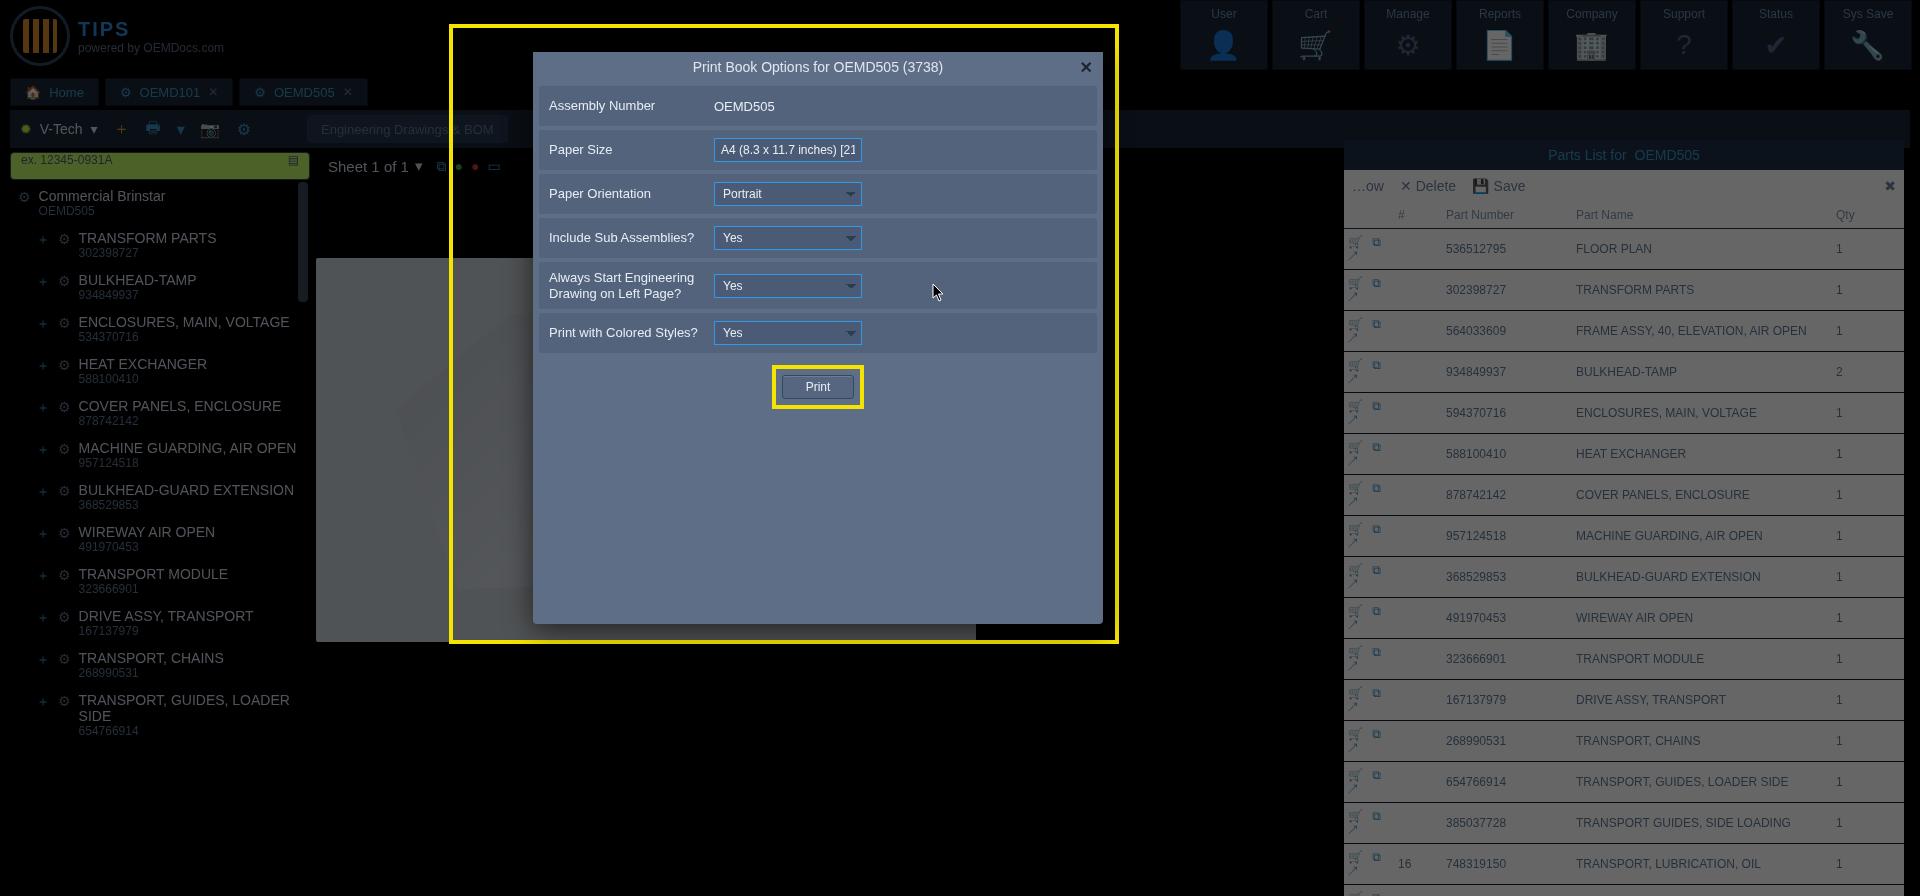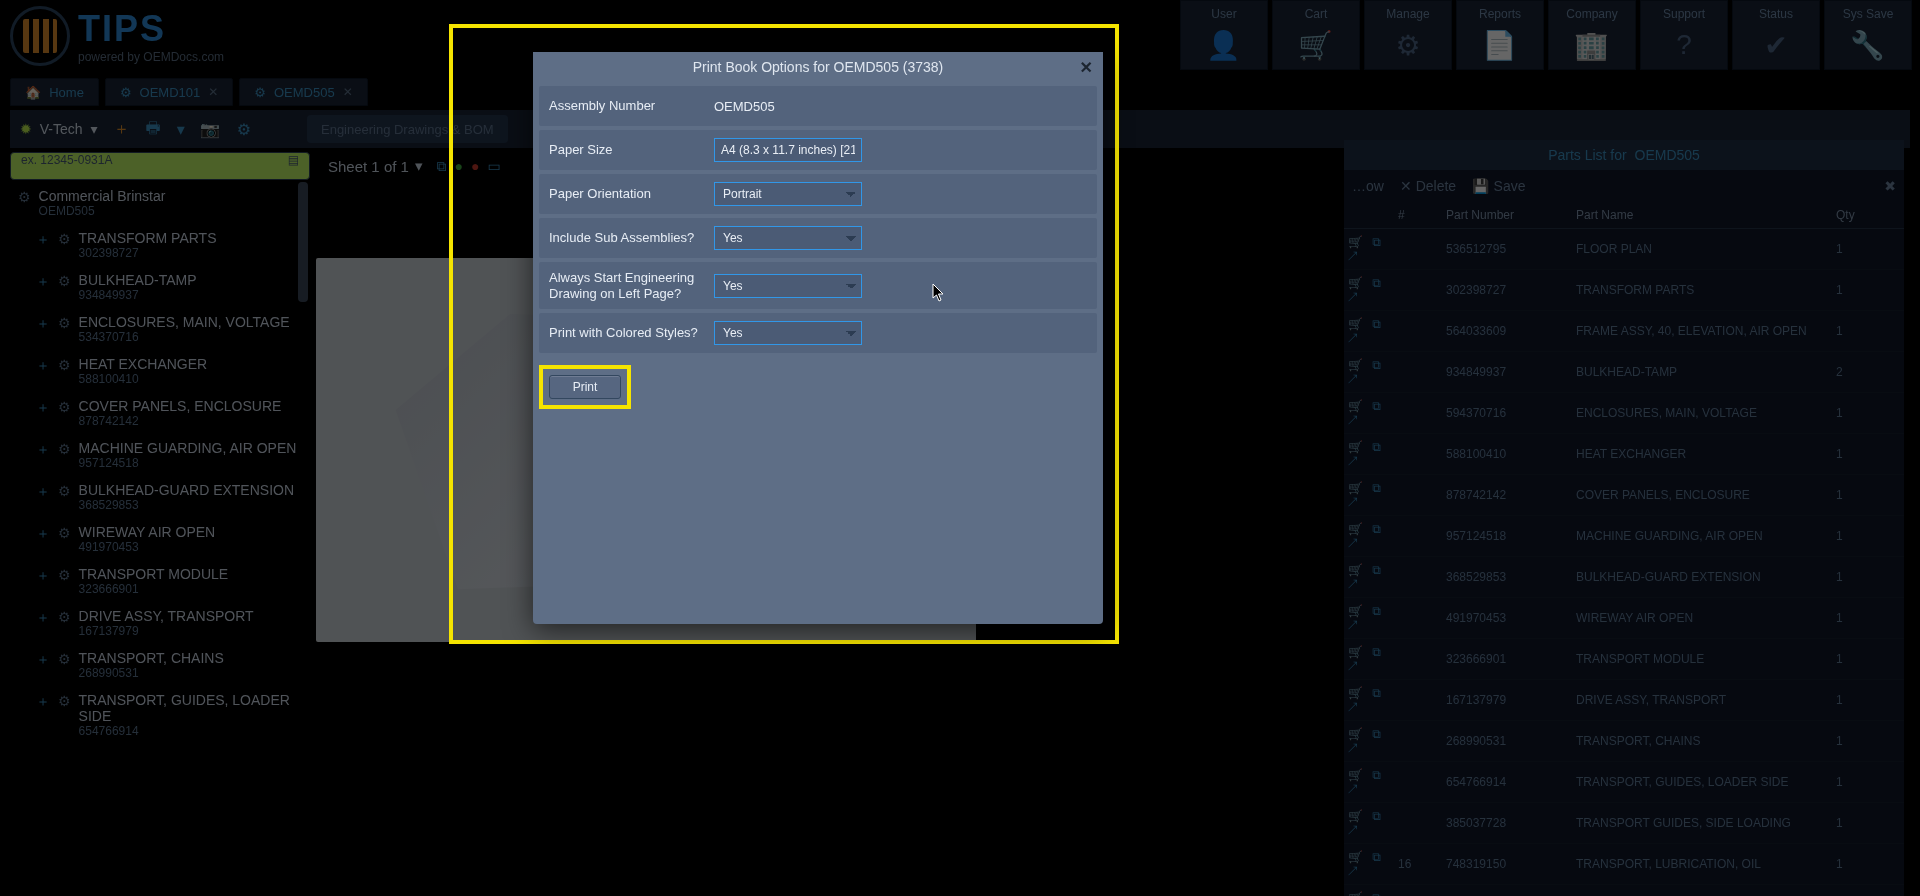--- a/index.html
+++ b/index.html
@@ -14,21 +14,21 @@
   display: flex; flex-direction: column; align-items: center; justify-content: flex-start;
   padding-top: 6px; gap: 6px; color: #6d88a8; font-size: 12px;
 }
 .topmenu-item .ti-icon { font-size: 28px; color: #4d6485; margin-top: 2px; }
 
 
 .logo { position: absolute; top: 6px; left: 10px; display: flex; align-items: center; gap: 8px; z-index: 0; }
 .logo-badge { width: 60px; height: 60px; border: 3px solid #2b4560; border-radius: 50%; position: relative; }
 .logo-badge::before { content: ""; position: absolute; inset: 10px; background: repeating-linear-gradient(90deg,#d98b2b 0 6px,transparent 6px 10px); border-radius: 2px; }
 .logo-text { display: flex; flex-direction: column; }
-.logo-text .t1 { color: #2f8bd6; font-size: 36px; font-weight: 700; letter-spacing: 2px; }
+.logo-text .t1 { color: #2f8bd6; font-size: 20px; font-weight: 700; letter-spacing: 2px; }
 .logo-text .t2 { color: #5a6d82; font-size: 12px; }
 
 
 .tabs { position: absolute; top: 78px; left: 10px; display: flex; gap: 6px; z-index: 0; }
 .tab {
   background: #1a2535; border: 1px solid #0d1826; height: 28px; padding: 0 14px;
   display: flex; align-items: center; gap: 8px; color: #3b8fc0; font-size: 13px;
   border-radius: 2px 2px 0 0;
 }
 .tab .home-ico { color: #d99030; }
@@ -73,21 +73,21 @@
 
 .drawing { position: absolute; top: 258px; left: 316px; width: 660px; height: 384px; background: #c9cfd5; z-index: 0; border-radius: 2px; }
 .drawing .machine {
   position: absolute; left: 38px; top: 24px; width: 520px; height: 320px;
   background: linear-gradient(135deg,#b5bcc5 0%, #d7dde4 60%, #aeb4bd 100%);
   clip-path: polygon(8% 40%, 30% 10%, 85% 12%, 98% 50%, 88% 92%, 20% 96%);
   opacity: .85;
 }
 
 
-.parts { position: absolute; top: 140px; right: 16px; width: 560px; bottom: 0; background: #0f172a; z-index: 0; }
+.parts { position: absolute; top: 140px; right: 16px; width: 560px; bottom: 0; background: #ffffff; z-index: 0; }
 .parts-title { background: #1f2f44; height: 30px; display: flex; align-items: center; justify-content: center; color: #3b8fc0; font-size: 14px; }
 .parts-toolbar { height: 32px; display: flex; align-items: center; padding: 0 8px; gap: 16px; color: #6b839e; font-size: 14px; }
 .parts-toolbar .act { display: flex; align-items: center; gap: 4px; }
 .parts-head, .parts-row { display: grid; grid-template-columns: 50px 48px 130px 260px 40px; align-items: center; font-size: 12px; color: #5f7a97; padding: 6px 4px; }
 .parts-head { color: #7e92aa; border-bottom: 1px solid #233446; }
 .parts-row { border-bottom: 1px solid #16202e; }
 .parts-row .icons { color: #3b8fc0; letter-spacing: 3px; }
 
 
 .yellow-box { position: absolute; top: 24px; left: 449px; width: 670px; height: 620px; border: 4px solid #f5e400; z-index: 10; pointer-events: none; }
@@ -103,21 +103,21 @@
   background: #53637c; border-radius: 2px; min-height: 40px; padding: 8px 10px;
   display: flex; align-items: center; gap: 10px;
 }
 .mrow .lbl { width: 155px; color: #e7edf5; font-size: 13px; line-height: 1.2; }
 .mrow .val { color: #e7edf5; font-size: 13px; }
 .mrow select, .mrow input.sel {
   width: 148px; height: 24px; background: #4b5b75; color: #e9eef5;
   border: 1px solid #3197e8; font-size: 12px; padding: 0 6px;
 }
 .mrow select { appearance: none; background-image: linear-gradient(45deg, transparent 50%, #2c3c52 50%), linear-gradient(135deg, #2c3c52 50%, transparent 50%); background-position: right 10px top 9px, right 5px top 9px; background-size: 5px 5px; background-repeat: no-repeat; padding-left: 8px; }
-.print-wrap { display: flex; padding: 8px 0 0; }
+.print-wrap { display: flex; justify-content: center; padding: 8px 0 0; }
 .print-hl { border: 4px solid #f5e400; padding: 6px; }
 .print-btn {
   background: #566680; color: #e8eef6; border: 1px solid #33475f;
   width: 72px; height: 24px; font-size: 12px; border-radius: 3px;
   box-shadow: inset 0 1px 0 rgba(255,255,255,.15);
 }
 
 .cursor { position: absolute; top: 284px; left: 932px; z-index: 30; font-size: 15px; color: #000; }
 .cursor svg { width: 14px; height: 18px; }
 </style>

